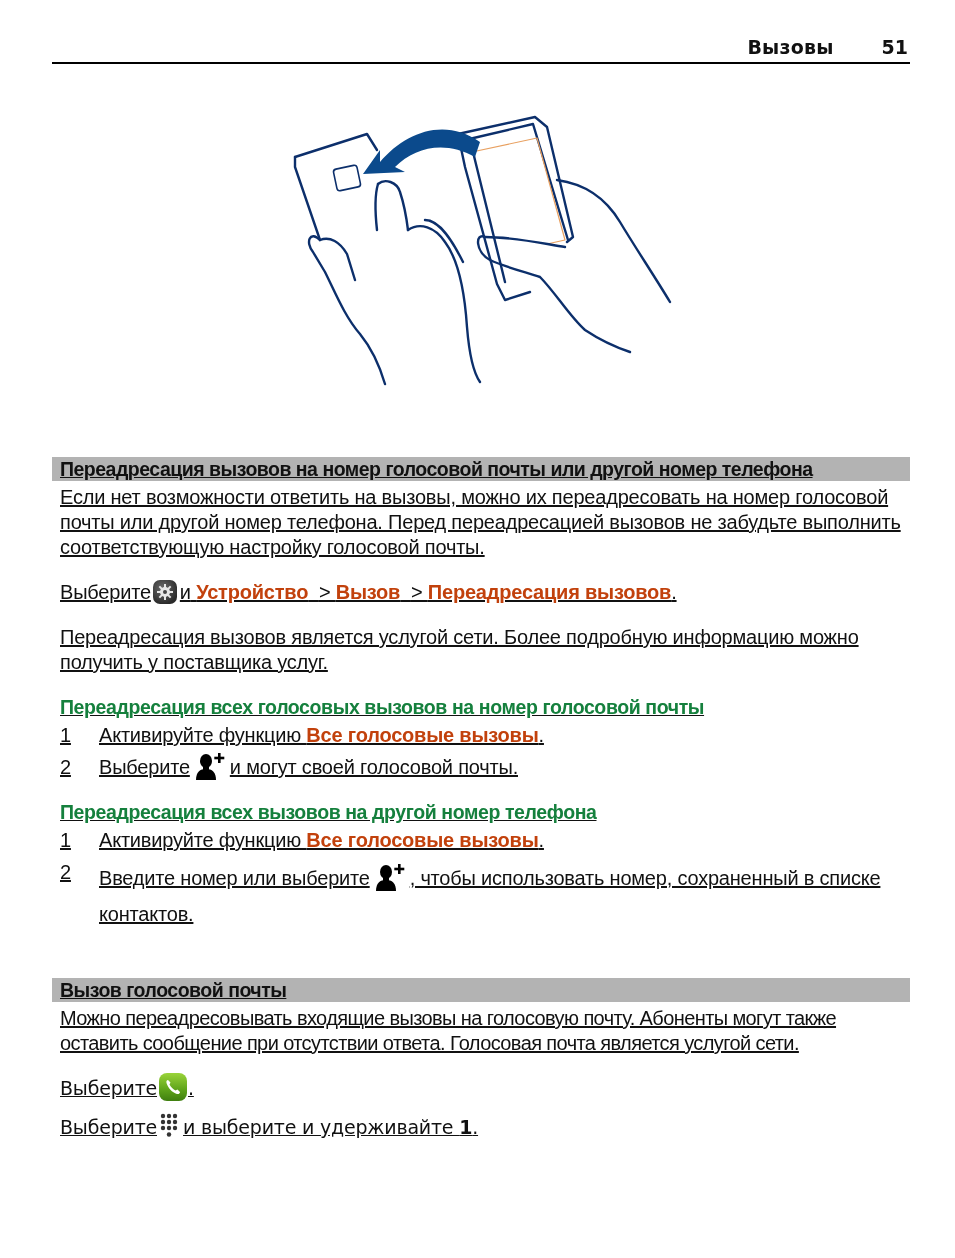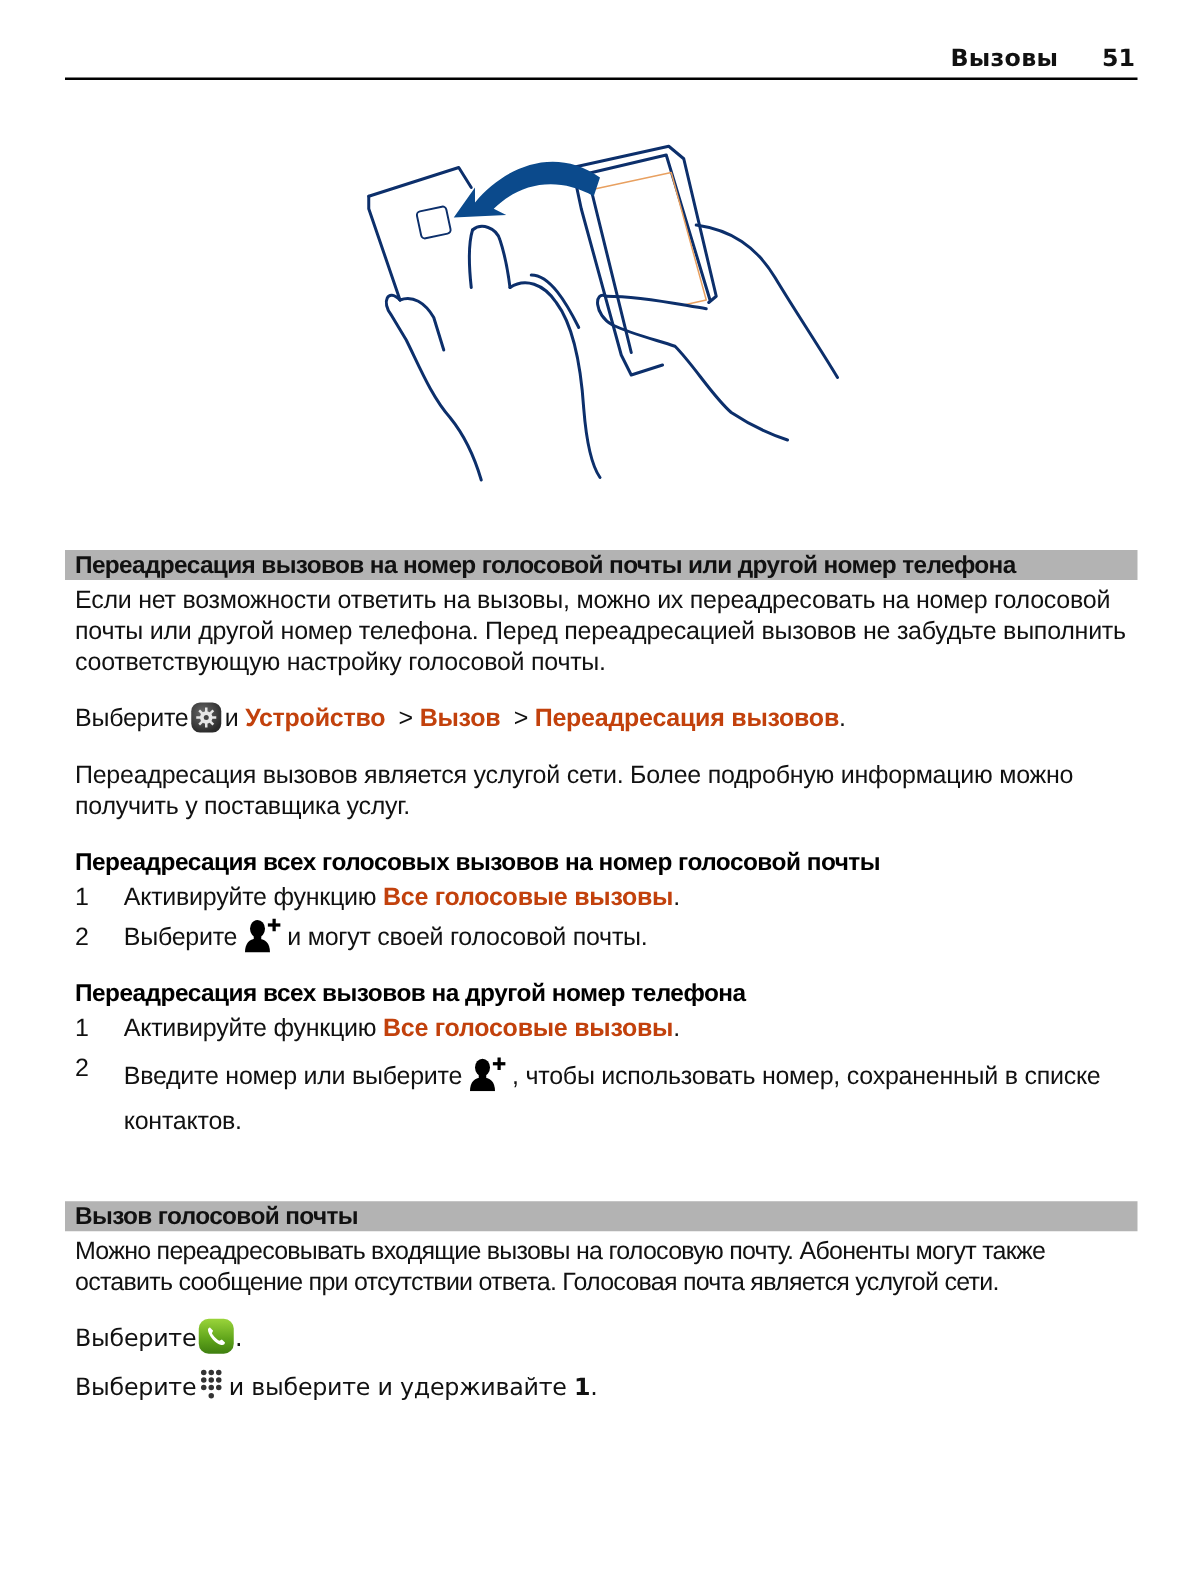--- a/index.html
+++ b/index.html
@@ -11,50 +11,51 @@
       overflow: hidden;
     }
     .page-header {
       position: absolute;
       left: 52px; top: 36px; width: 858px; height: 28px;
       border-bottom: 2px solid #000;
       display: flex; justify-content: flex-end; align-items: flex-start;
       font-family: "DejaVu Sans", sans-serif;
       font-weight: bold; font-size: 19px; color: #111;
     }
-    .page-header .section-name { margin-right: 35px; letter-spacing: 0.2px; }
+    .page-header .section-name { margin-right: 48px; letter-spacing: 0.2px; }
     .page-header .page-num { margin-right: 2px; }
 
     .illustration {
       position: absolute; left: 285px; top: 112px; width: 395px; height: 285px;
     }
 
     .content {
-      position: absolute; left: 52px; top: 440px; width: 858px;
+      position: absolute; left: 52px; top: 457px; width: 858px;
       font-family: "Liberation Sans", sans-serif;
       font-size: 20px;
       line-height: 25px;
       letter-spacing: -0.2px;
+      text-decoration: underline;
     }
     .sec-bar {
       background: #b3b3b3;
       font-weight: bold;
       font-size: 19.5px;
       line-height: 24px;
       height: 24px;
       padding-left: 8px;
       color: #111;
       letter-spacing: -0.5px;
       white-space: nowrap;
     }
     .para { padding-left: 8px; }
     .gap-m { height: 20px; }
     .gap-l { height: 26px; }
     .b { font-weight: bold; color: #c2410c; }
-    .sub-head { padding-left: 8px; font-weight: bold; color: #000000; font-size: 19.5px; letter-spacing: -0.4px; }
+    .sub-head { padding-left: 8px; font-weight: bold; color: #15803d; font-size: 19.5px; letter-spacing: -0.4px; }
     .step { display: flex; padding-left: 8px; margin-top: 3px; }
     .step .num { width: 39px; flex-shrink: 0; }
     .step .txt { flex: 1; }
     .step + .step { margin-top: 7px; }
 
     .ico { display: inline-block; vertical-align: middle; position: relative; }
     .ico-gear {
       width: 24px; height: 24px; border-radius: 7px;
       background: radial-gradient(circle at 40% 35%, #6a6a6a, #2a2a2a 75%);
       margin: -4px 3px 0 2px;

